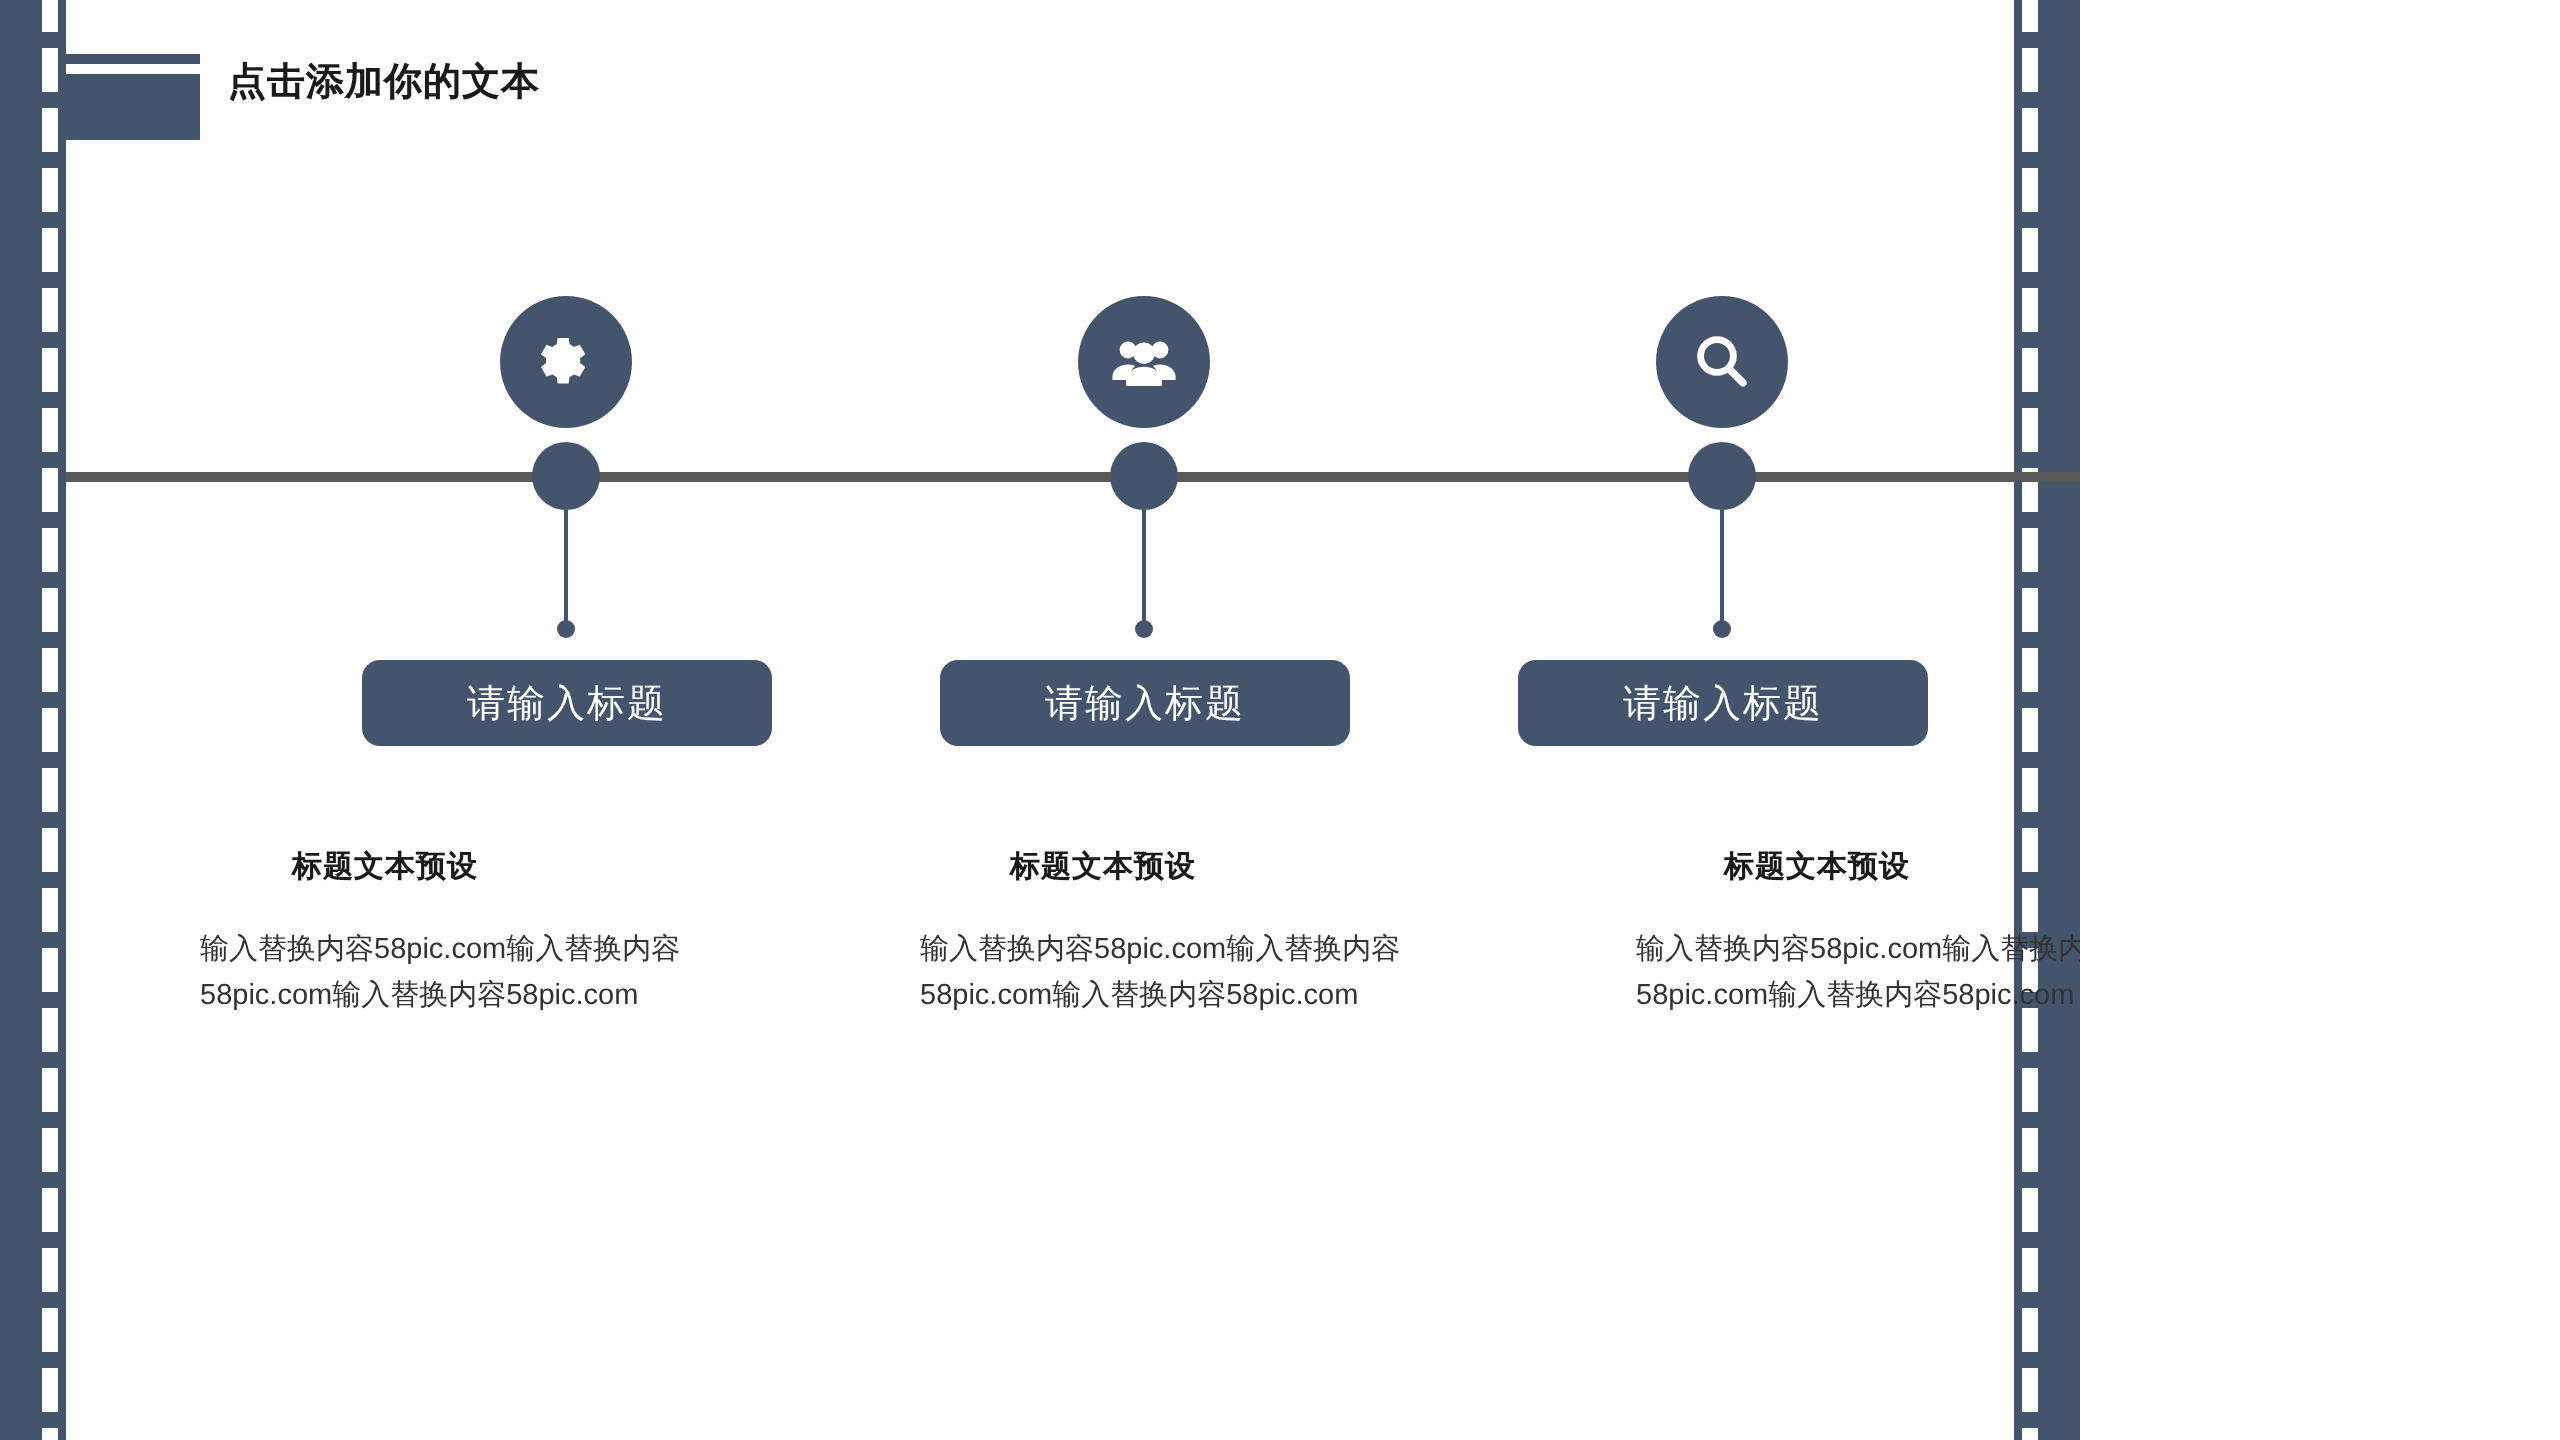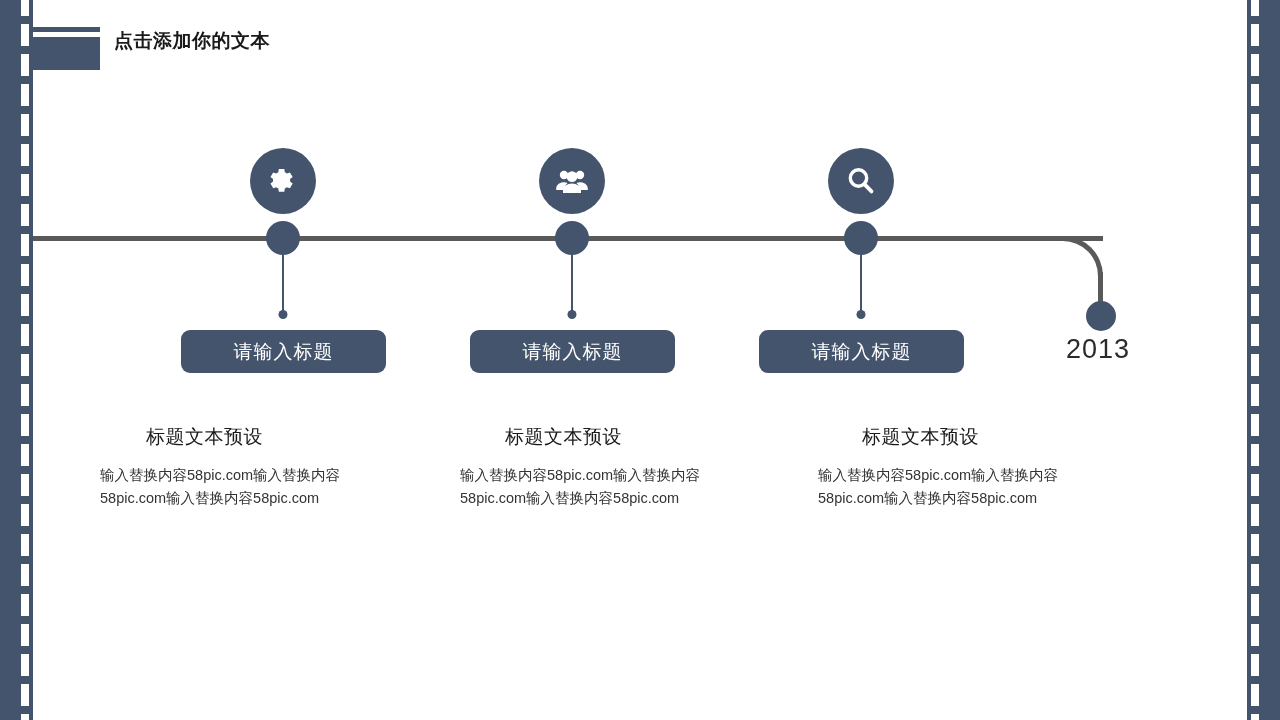--- a/index.html
+++ b/index.html
@@ -5,21 +5,21 @@
   html, body {
     margin: 0;
     padding: 0;
     background: #ffffff;
   }
   body {
     font-family: "Liberation Sans", "DejaVu Sans", sans-serif;
   }
   #slide {
     position: relative;
-    width: 1280px;
+    width: 1040px;
     height: 720px;
     background: #ffffff;
     overflow: hidden;
   }
 
   
   .strip {
     position: absolute;
     top: 0;
     width: 33px;
@@ -174,22 +174,22 @@
     align-items: center;
     justify-content: center;
     color: #ffffff;
     font-size: 19px;
     letter-spacing: 1px;
   }
 
   
   .col-heading {
     position: absolute;
-    font-size: 19px;
-    font-weight: normal;
+    font-size: 15px;
+    font-weight: bold;
     color: #1a1a1a;
     letter-spacing: 0.5px;
     white-space: nowrap;
     text-align: right;
   }
   .col-body {
     position: absolute;
     font-size: 14.5px;
     color: #333333;
     line-height: 23px;

